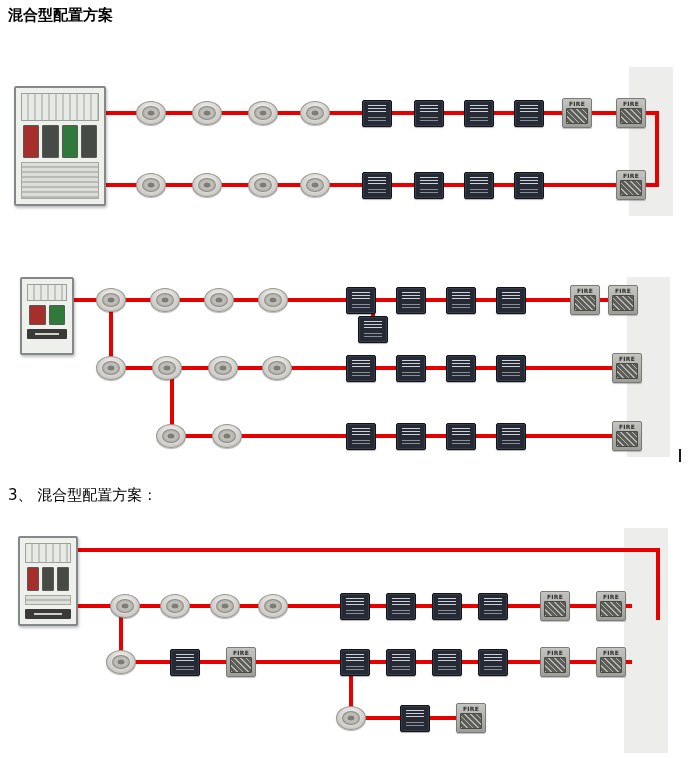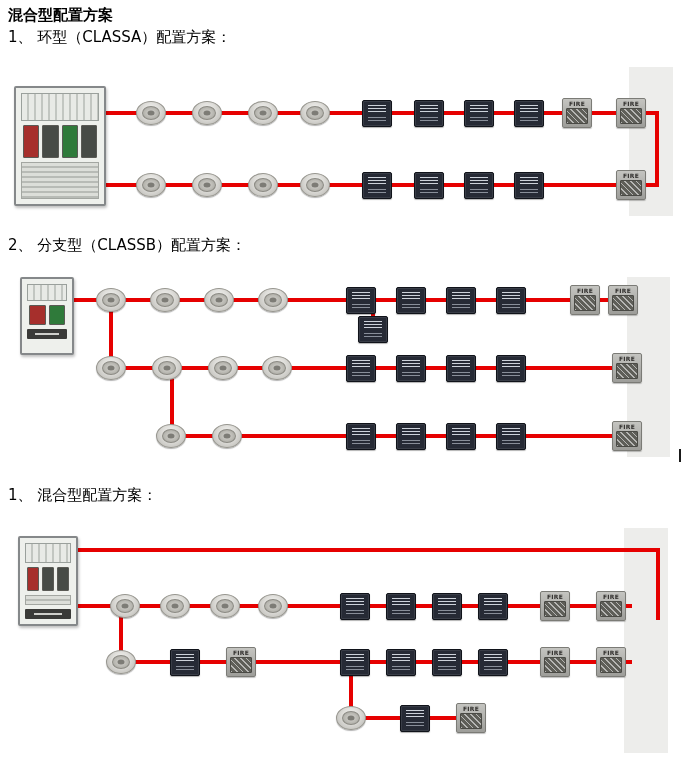--- a/index.html
+++ b/index.html
@@ -62,23 +62,21 @@
        background-size:100% 2px;background-position:center 50%;background-repeat:no-repeat}
 
   .cursor{position:absolute;width:2px;height:13px;background:#1a1a1a;z-index:4}
 </style>
 </head>
 <body>
 
 <div id="page">
 
   <div class="t" id="title">混合型配置方案</div>
-  <div class="t heading" id="h1">1、 环型（CLASSA）配置方案：</div>
-  <div class="t heading" id="h2">2、 分支型（CLASSB）配置方案：</div>
-  <div class="t heading" id="h3">1、 混合型配置方案：</div>
+  <div class="t heading" id="h3">3、 混合型配置方案：</div>
 
   <div class="strip" style="left:629px;top:67px;width:44px;height:149px"></div>
   <div class="wh" style="left:104px;top:111px;width:555px"></div>
   <div class="wh" style="left:104px;top:183px;width:555px"></div>
   <div class="wv" style="left:655px;top:111px;height:76px"></div>
 
   <div class="panel" style="left:14px;top:86px;width:92px;height:120px">
     <div class="screen"></div>
     <div class="cards">
       <i class="card red"></i>

